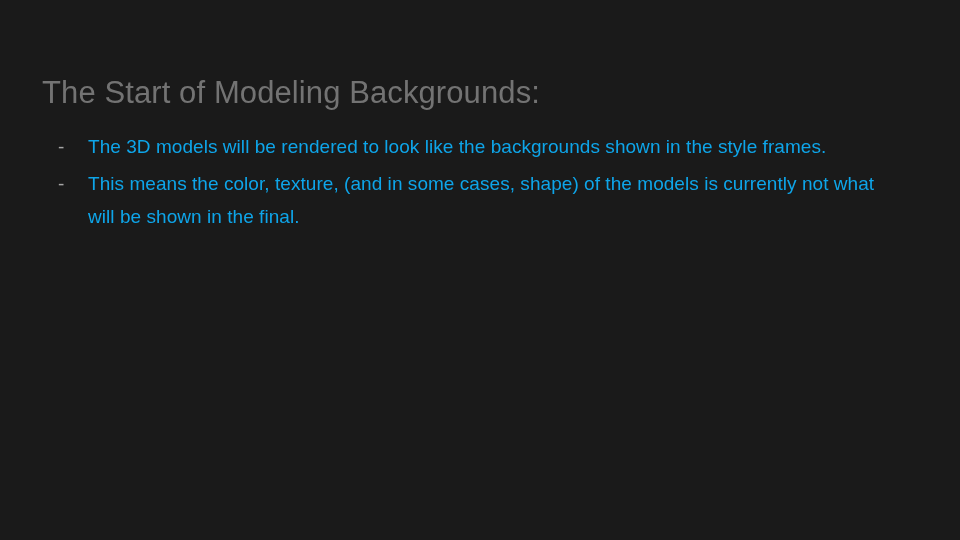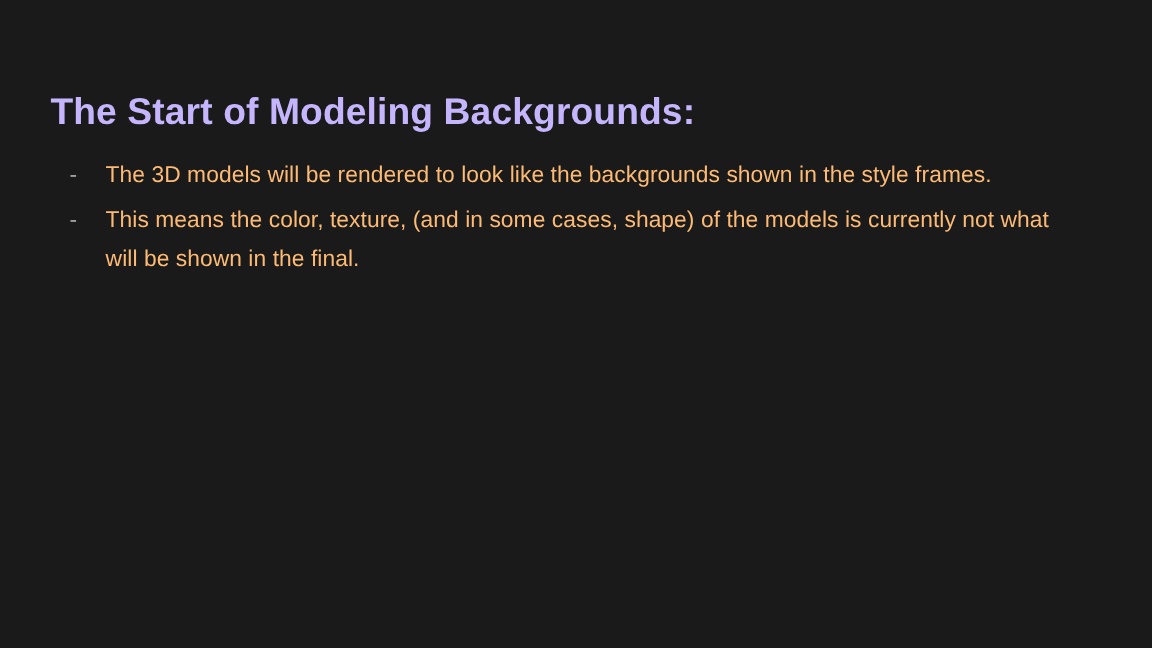--- a/index.html
+++ b/index.html
@@ -23,22 +23,22 @@
     background: #1a1a1a;
     box-sizing: border-box;
   }
 
   #slide-title {
     position: absolute;
     left: 42px;
     top: 53px;
     font-size: 31px;
     line-height: 38px;
-    font-weight: 700;
-    color: #c4b5fd;
+    font-weight: 400;
+    color: #737373;
     letter-spacing: 0.1px;
     white-space: nowrap;
   }
 
   #bullet-list {
     position: absolute;
     left: 56px;
     top: 130px;
     width: 830px;
     margin: 0;
@@ -62,21 +62,21 @@
     text-align: left;
     padding-left: 2px;
     box-sizing: border-box;
     user-select: none;
   }
 
   .bullet-text {
     flex: 1 1 auto;
     font-size: 19px;
     line-height: 33px;
-    color: #fdba74;
+    color: #0ea5e9;
     letter-spacing: 0.05px;
     max-width: 792px;
   }
 </style>
 </head>
 <body>
 
 <div id="slide">
 
   <h1 id="slide-title">The Start of Modeling Backgrounds:</h1>

